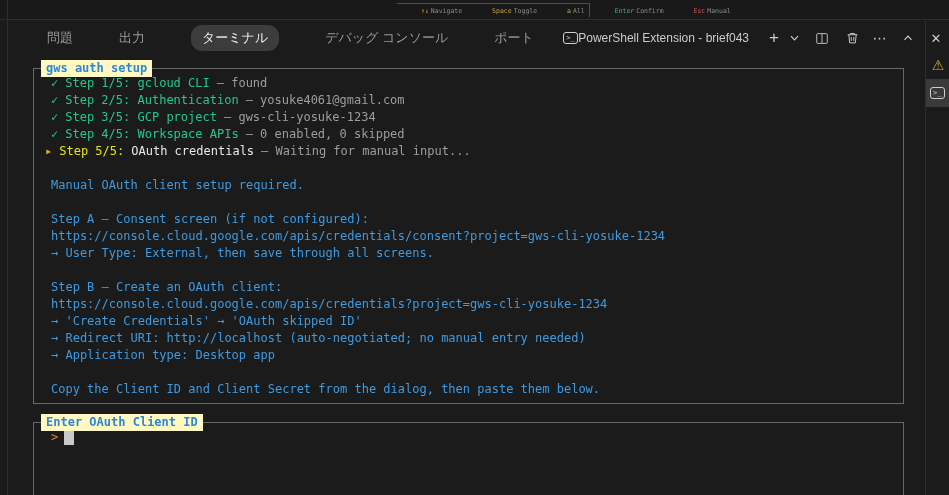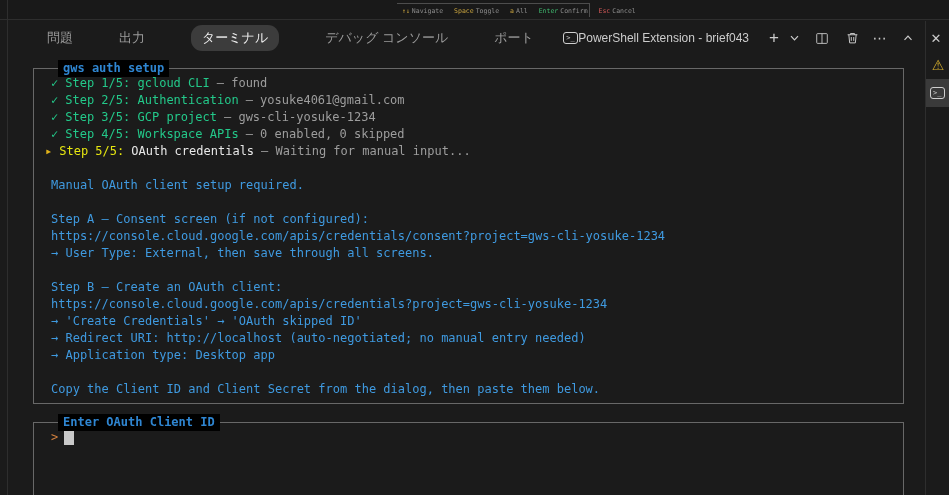--- a/index.html
+++ b/index.html
@@ -9,21 +9,21 @@
     background:#1b1b1b; font-family:"Liberation Sans", sans-serif;
     -webkit-font-smoothing:antialiased;
   }
   
   .editor-strip { position:absolute; left:0; top:0; width:949px; height:20px;
     background:#191919; border-bottom:1px solid #2e2e2e; }
   .mini-box-line { position:absolute; left:397px; top:3px; width:192px; height:1px; background:#4d4d4d; }
   .mini-box-right { position:absolute; left:589px; top:3px; width:1px; height:14px; background:#4d4d4d; }
   .mini-hints { position:absolute; left:402px; top:7px; font-family:"DejaVu Sans Mono", monospace;
     font-size:6.5px; line-height:8px; white-space:nowrap; }
-  .mini-hints .seg { margin-right:7px; }
+  .mini-hints .seg { margin-right:7px;margin-left:19px; }
   .mini-hints .lab { color:#8c8c8c; margin-left:2px; }
   .k-nav,.k-tog,.k-all { color:#c9a43f; }
   .k-ok { color:#3fb96f; }
   .k-esc { color:#d05656; }
   
   .left-edge { position:absolute; left:7px; top:0; width:1px; height:495px; background:#2e2e2e; }
   
   .tabbar { position:absolute; left:0; top:21px; width:949px; height:34px;
     display:flex; align-items:center; padding-left:27px; gap:26px; }
   .ptab { font-size:13px; color:#9b9b9b; white-space:nowrap; cursor:pointer;margin-left:20px; }
@@ -46,21 +46,21 @@
   
   .strip-divider { position:absolute; left:925px; top:21px; width:1px; height:474px; background:#2e2e2e; }
   .strip-warning { position:absolute; left:929px; top:56px; width:18px; height:18px;
     color:#d9b12e; font-size:14px; line-height:18px; text-align:center; }
   .strip-term-row { position:absolute; left:926px; top:79px; width:23px; height:28px;
     background:#3a3a3a; display:flex; align-items:center; justify-content:center; cursor:pointer; }
   
   .term-area { position:absolute; left:0; top:55px; width:925px; height:440px;
     font-family:"DejaVu Sans Mono", monospace; font-size:12px; line-height:17px; cursor:text; }
   .tbox { position:absolute; border:1px solid #686868; }
-  .tbox-title { position:absolute; top:-9px; left:24px; background:#000000; padding:0 5px;
+  .tbox-title { position:absolute; top:-9px; left:7px; background:#fef9c3; padding:0 5px;
     font-weight:bold; color:#2f86d2; white-space:nowrap; }
   .box1 { left:33px; top:13px; width:871px; height:336px; padding-top:6px; }
   .box2 { left:33px; top:367px; width:871px; height:140px; padding-top:5px; border-bottom:none; }
   .tline { height:17px; padding-left:17px; white-space:pre; }
   .tline.arrowline { padding-left:11px; }
   .t-green { color:#23c98a; }
   .t-gray { color:#9d9d9d;margin-top:16px; }
   .t-yellow { color:#e5e510; }
   .t-arrow { color:#e0b21a; }
   .t-white { color:#e8e8e8; font-weight:normal; }
@@ -77,21 +77,21 @@
 <div id="screen">
 
   <div class="editor-strip">
     <div class="mini-box-line"></div>
     <div class="mini-box-right"></div>
     <div class="mini-hints">
       <span class="seg"><span class="k-nav">↑↓</span><span class="lab">Navigate</span></span>
       <span class="seg"><span class="k-tog">Space</span><span class="lab">Toggle</span></span>
       <span class="seg"><span class="k-all">a</span><span class="lab">All</span></span>
       <span class="seg"><span class="k-ok">Enter</span><span class="lab">Confirm</span></span>
-      <span class="seg"><span class="k-esc">Esc</span><span class="lab">Cancel</span></span>
+      <span class="seg"><span class="k-esc">Esc</span><span class="lab">Manual</span></span>
     </div>
   </div>
 
   <div class="left-edge"></div>
 
   <div class="tabbar">
     <span class="ptab">問題</span>
     <span class="ptab">出力</span>
     <span class="ptab active">ターミナル</span>
     <span class="ptab">デバッグ コンソール</span>

